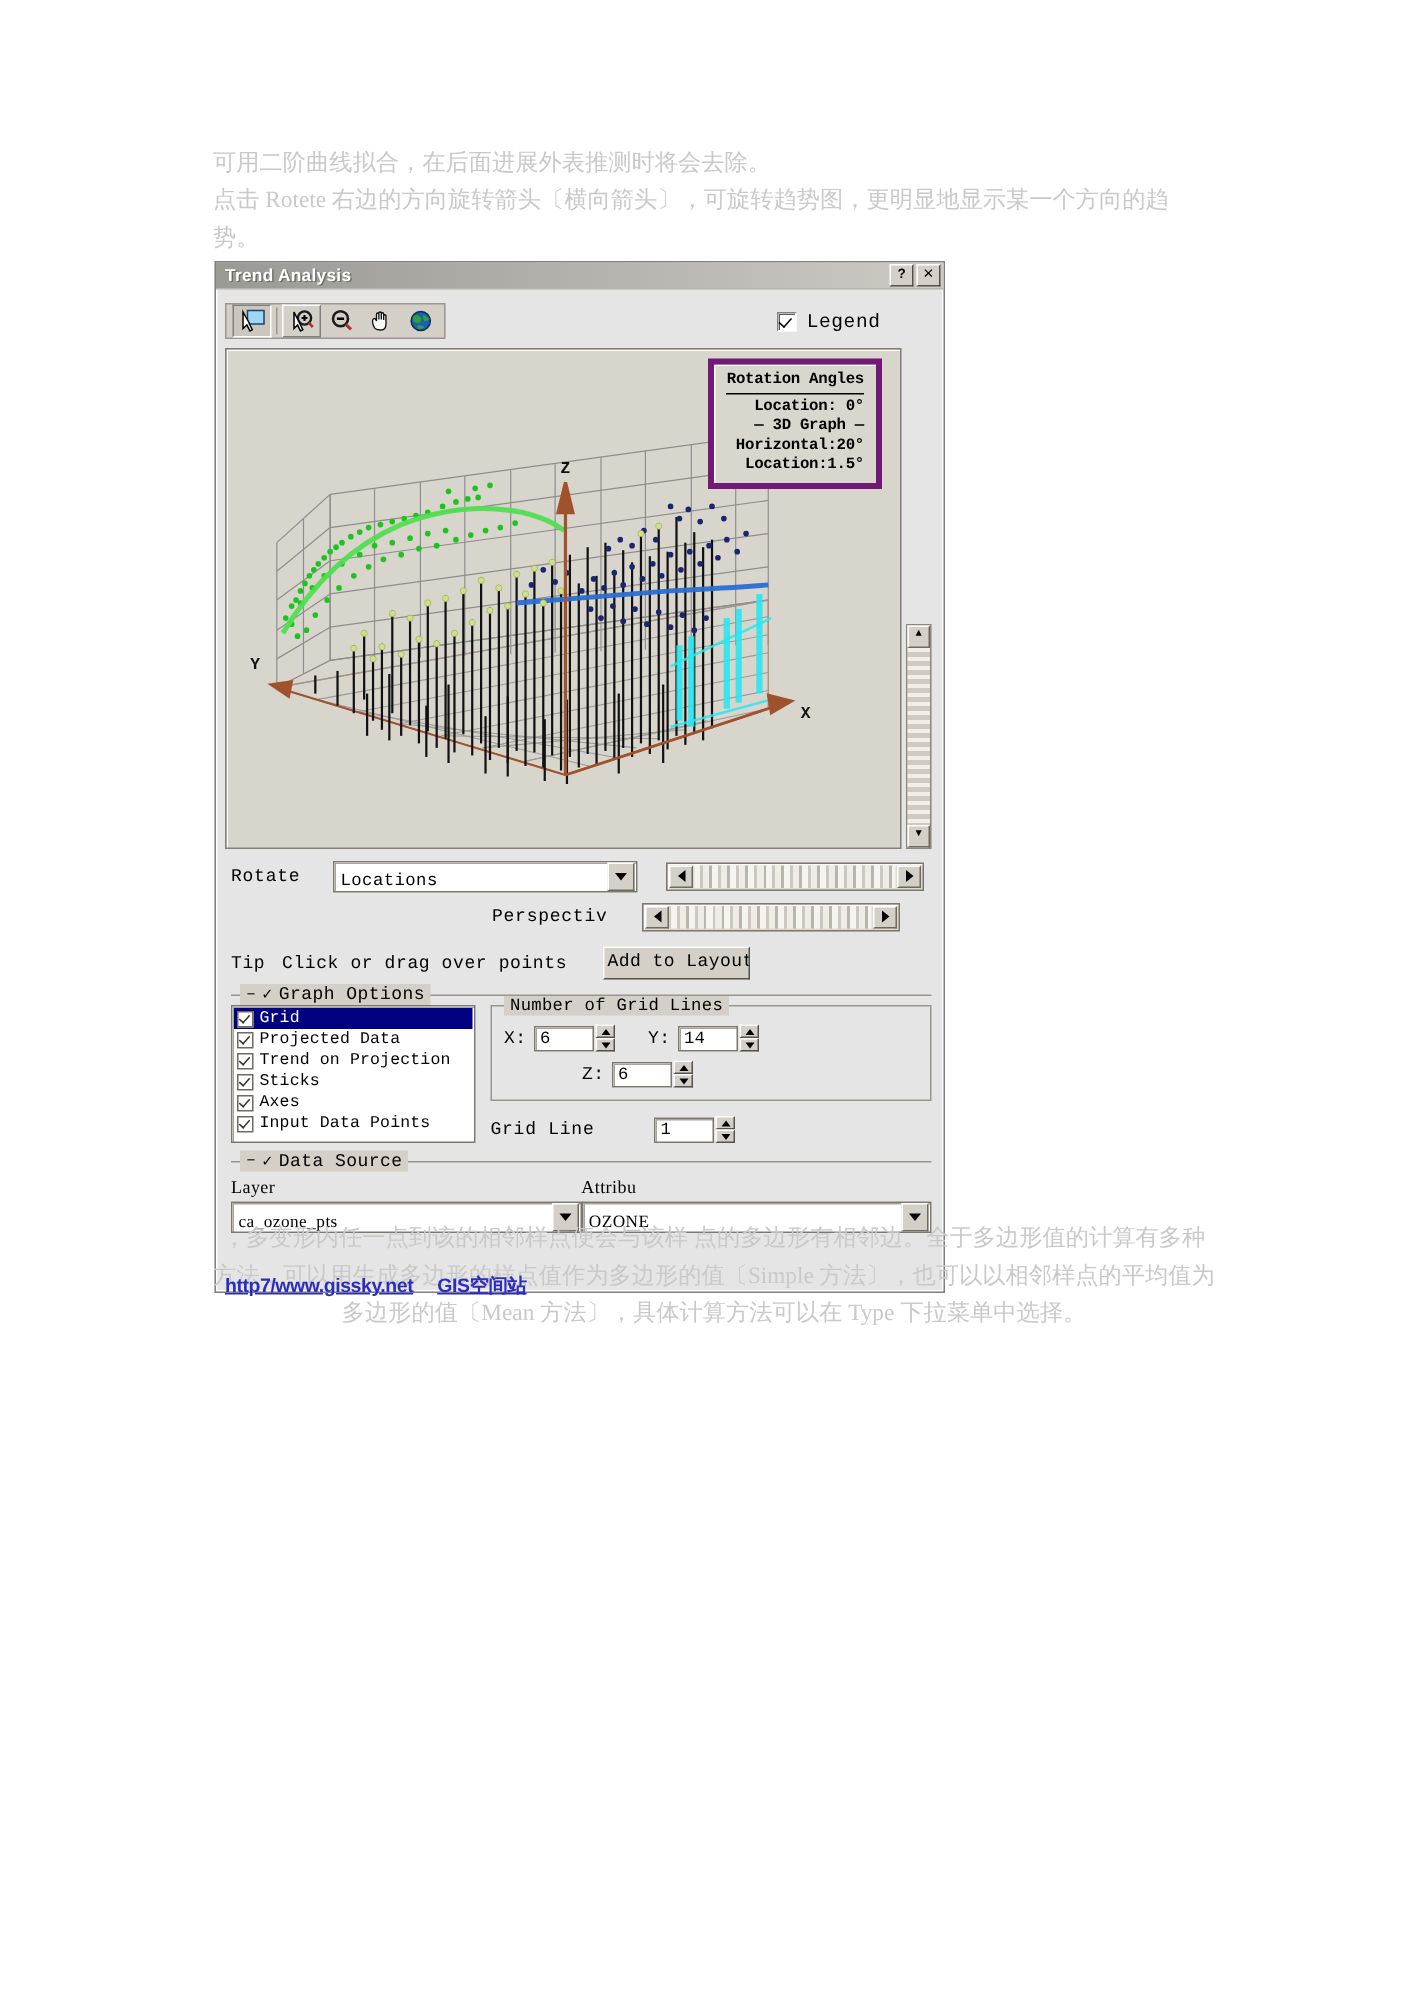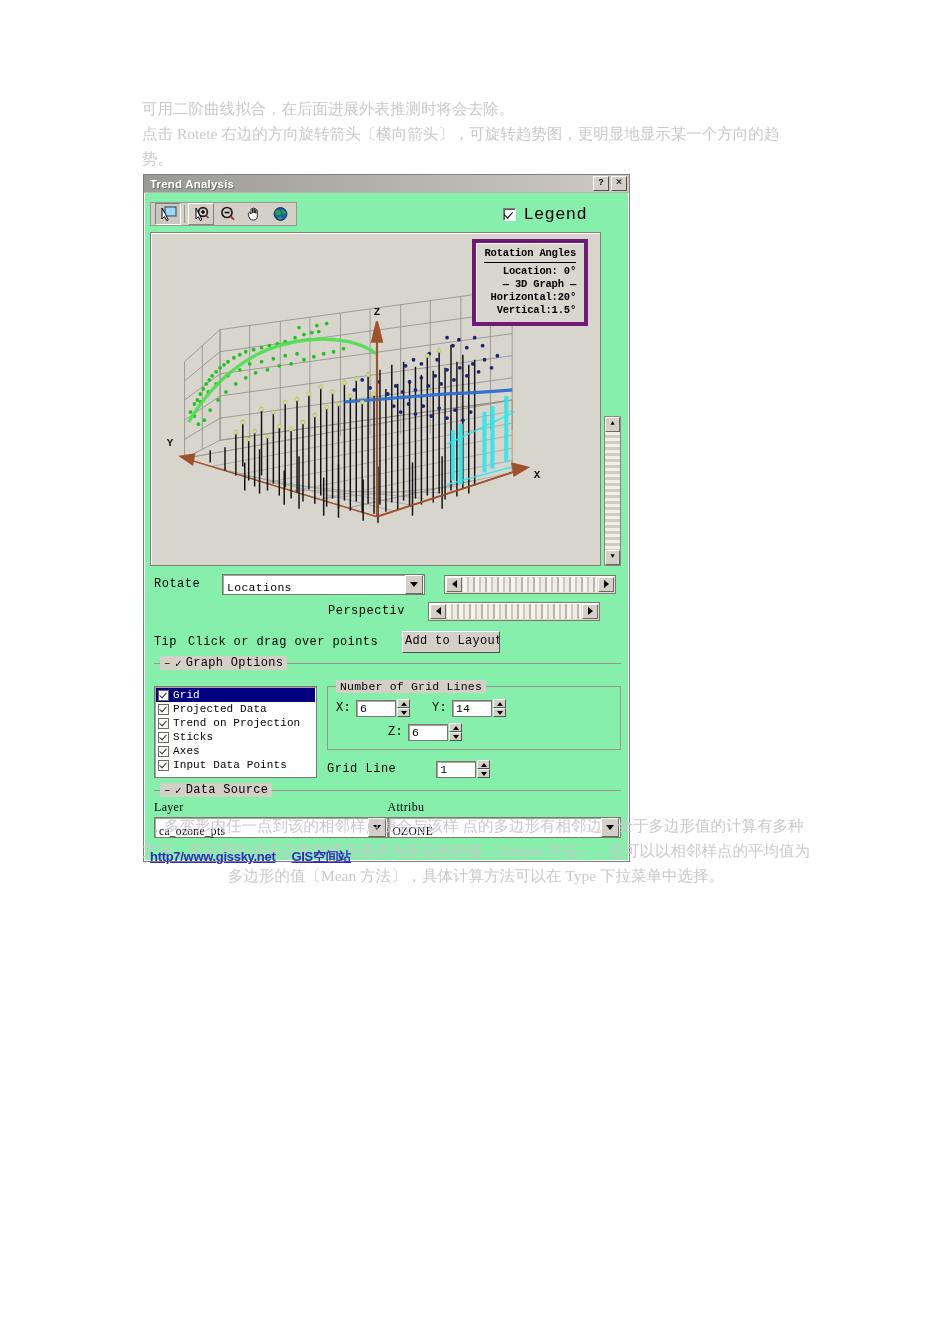--- a/index.html
+++ b/index.html
@@ -27,21 +27,21 @@
   #para-top  { top: 96px; }
   #para-bottom { top: 813px; text-align: center; }
 
   
   .dialog {
     position: absolute;
     left: 143px;
     top: 174px;
     width: 485px;
     height: 686px;
-    background: #86efac;
+    background: #e5e5e5;
     border: 1px solid #7f7f7f;
     box-shadow: 0 0 0 1px #ffffff inset;
     font-family: "Liberation Mono", "DejaVu Sans Mono", monospace;
     font-size: 11px;
     color: #000;
   }
 
   .titlebar {
     height: 17px;
     background: linear-gradient(to right, #9a9a94 0%, #b6b4ae 55%, #cdcac4 100%);
@@ -111,21 +111,21 @@
     box-shadow: 1px 1px 0 #5a5a54 inset;
     position: relative;
   }
   .chk.checked::after {
     content: "";
     position: absolute; left: 2px; top: 1px;
     width: 4px; height: 7px;
     border: solid #000; border-width: 0 1.6px 1.6px 0;
     transform: rotate(42deg);
   }
-  .legend-label { font-size: 17px; letter-spacing: .4px; text-align: right; }
+  .legend-label { font-size: 13px; letter-spacing: .4px; text-align: right; }
 
   
   .graph-wrap {
     position: relative;
     margin: 0 8px 0 6px;
     height: 334px;
     display: flex;
   }
   .graph-panel {
     flex: 1;
@@ -712,21 +712,21 @@
 
       
       
 
       
       <div class="rot-legend">
         <div class="rot-title">Rotation Angles</div>
         <div class="rot-line right">Location: 0°</div>
         <div class="rot-line">— 3D Graph —</div>
         <div class="rot-line">Horizontal:20°</div>
-        <div class="rot-line right">Vertical:1.5°</div>
+        <div class="rot-line right">Location:1.5°</div>
       </div>
     </div>
 
     <div class="vscroll">
       <div class="sb-btn">▲</div>
       <div class="sb-track"></div>
       <div class="sb-btn">▼</div>
     </div>
   </div>
 
@@ -770,21 +770,21 @@
     </div>
   </div>
 
   <div class="group">
     <div class="group-title">
       <span class="grp-collapse">–</span>
       <span class="grp-check">✓</span>
       <span>Graph Options</span>
     </div>
 
-    <div style="display:flex;align-items:flex-start;margin-top:16px">
+    <div style="display:flex;align-items:flex-start;margin-top:0">
       <div class="list-box">
         <div class="list-item sel">
           <span class="chk-sm checked"></span>
           <span>Grid</span>
         </div>
         <div class="list-item">
           <span class="chk-sm checked"></span>
           <span>Projected Data</span>
         </div>
         <div class="list-item">

